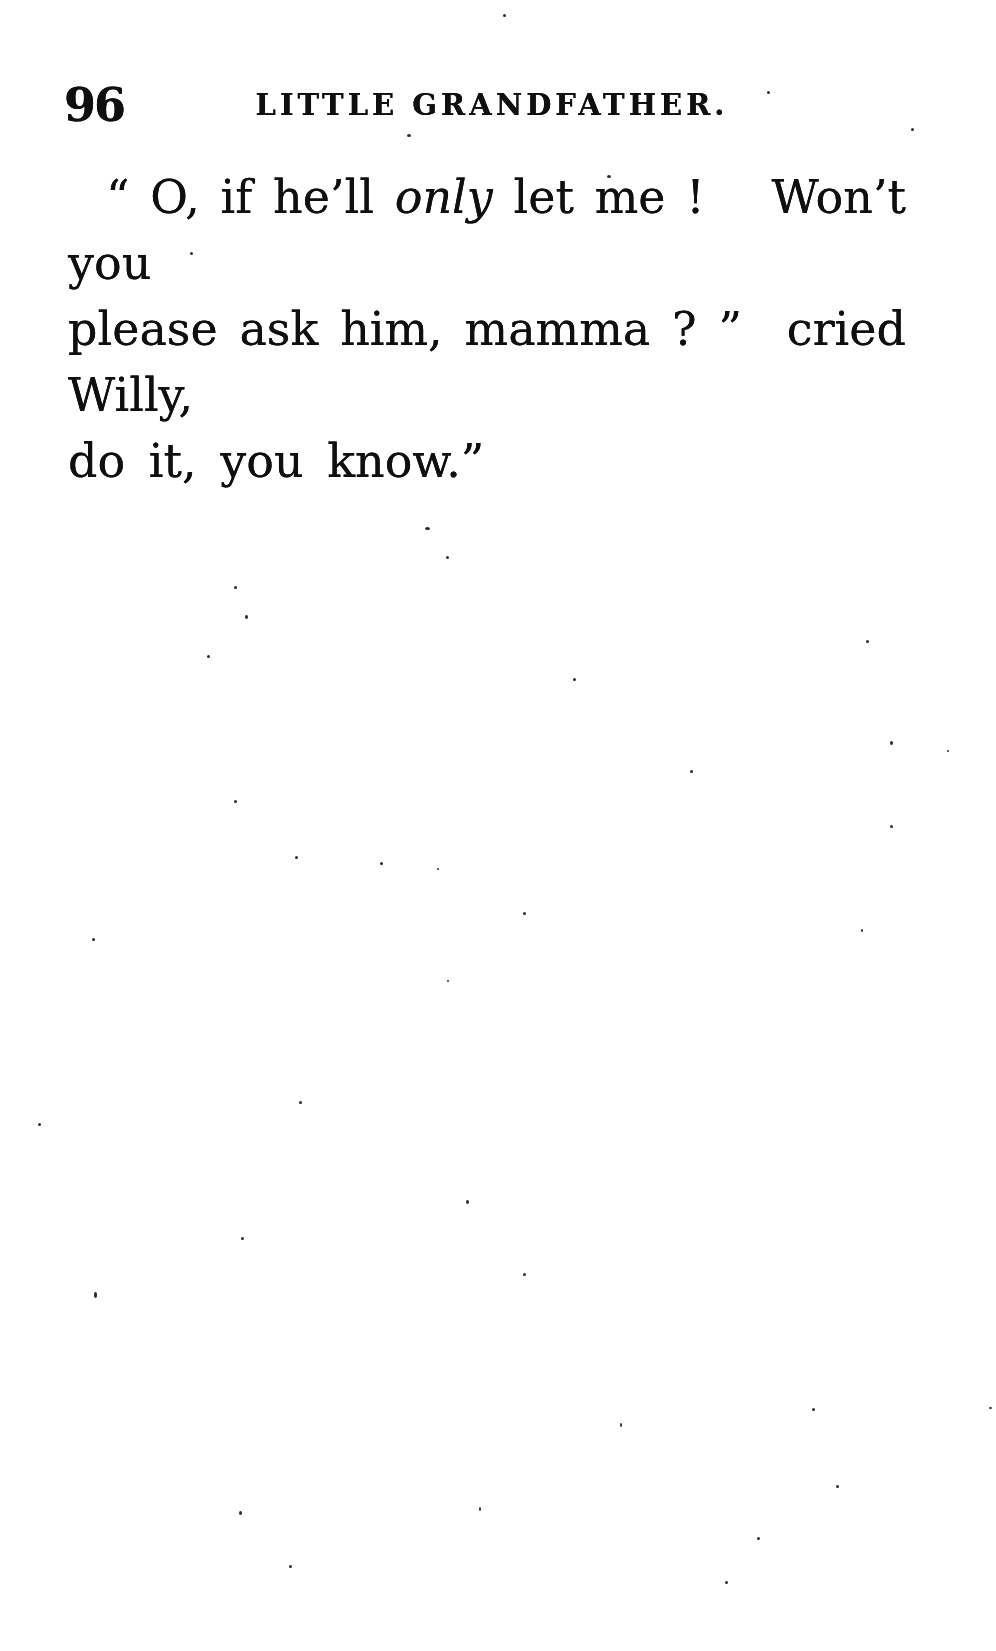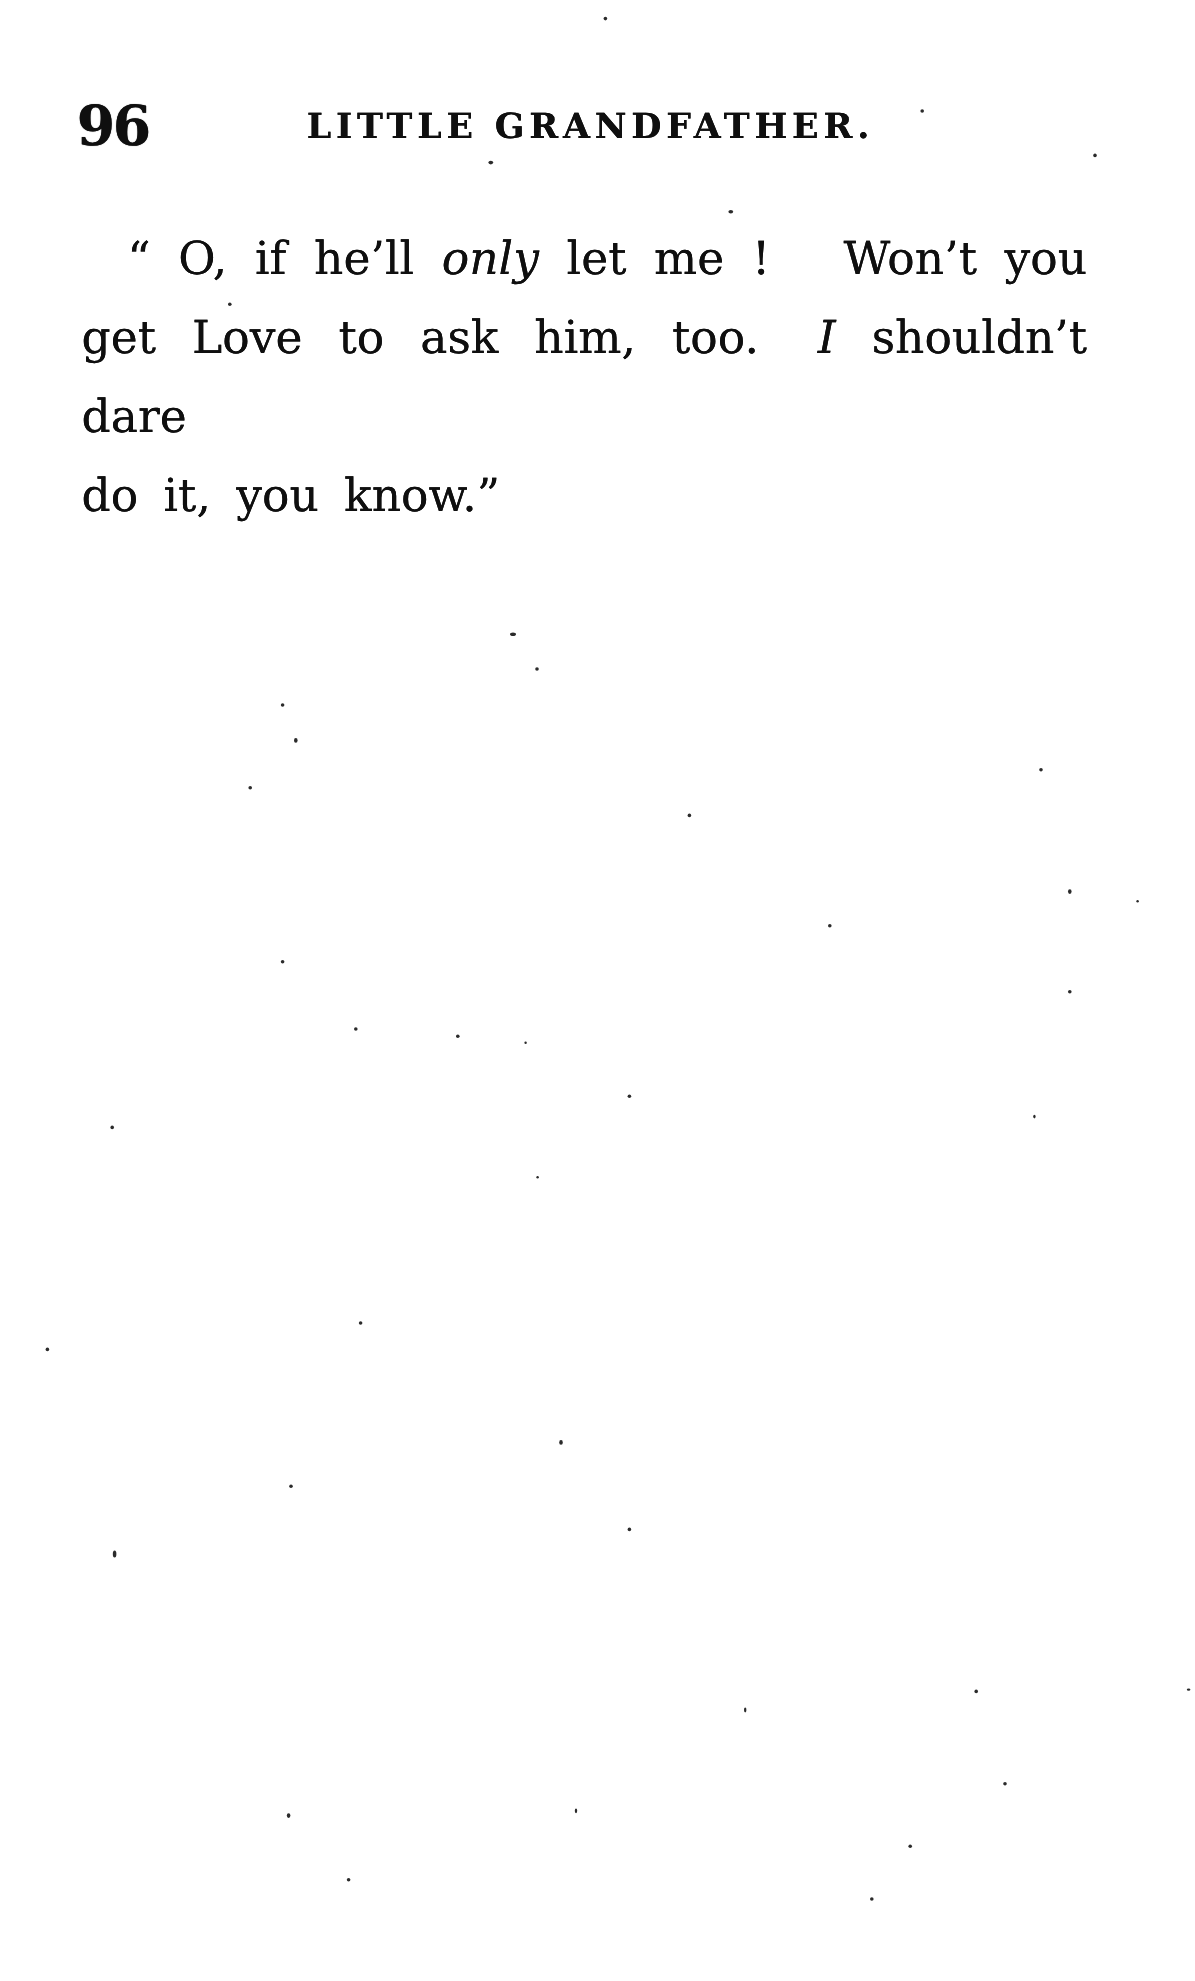--- a/index.html
+++ b/index.html
@@ -33,23 +33,23 @@
     transform: translateX(-6px);
     text-align: center;
     font-size: 29px;
     font-weight: bold;
     letter-spacing: 4px;
     text-shadow: 0 0 0.5px currentColor;
   }
   .paragraph {
     position: absolute;
     left: 68px;
-    top: 182px;
+    top: 164px;
     width: 838px;
-    font-size: 38px;
+    font-size: 46px;
     line-height: 66px;
     word-spacing: 5px;
     text-shadow: 0 0 0.5px currentColor;
   }
   .paragraph .line {
     text-align: justify;
     text-align-last: justify;
     white-space: normal;
   }
   .paragraph .line.indent {
@@ -71,21 +71,21 @@
   }
 </style>
 </head>
 <body>
 
 <div class="page" style="background: rgb(255, 255, 255); color: rgb(15, 15, 15);">
   <div class="page-number">96</div>
   <div class="running-head">LITTLE GRANDFATHER.</div>
   <div class="paragraph">
       <div class="line indent"><span>“ O, if he’ll </span><em>only</em><span> let me !  Won’t you</span></div>
-      <div class="line"><span>get Love to ask him, too.  </span><em>I</em><span> shouldn’t dare</span></div>
+      <div class="line"><span>please ask him, mamma ? ”  cried Willy,</span></div>
       <div class="line last"><span>do it, you know.”</span></div>
     </div>
   <div id="speckles">
       <span class="speckle" style="left: 503px; top: 14px; width: 3px; height: 3px;"></span>
       <span class="speckle" style="left: 767px; top: 91px; width: 3px; height: 3px;"></span>
       <span class="speckle" style="left: 911px; top: 128px; width: 3px; height: 3px;"></span>
       <span class="speckle" style="left: 407px; top: 134px; width: 4px; height: 3px;"></span>
       <span class="speckle" style="left: 607px; top: 175px; width: 4px; height: 3px;"></span>
       <span class="speckle" style="left: 190px; top: 252px; width: 3px; height: 3px;"></span>
       <span class="speckle" style="left: 425px; top: 527px; width: 5px; height: 3px;"></span>

